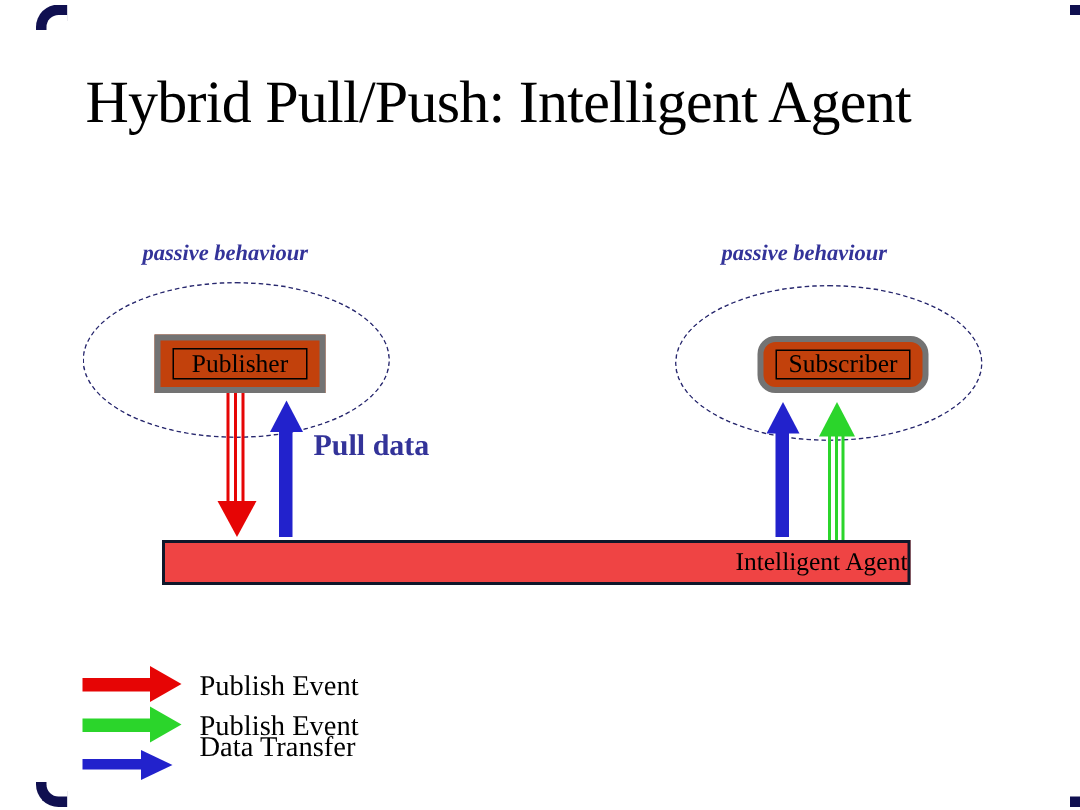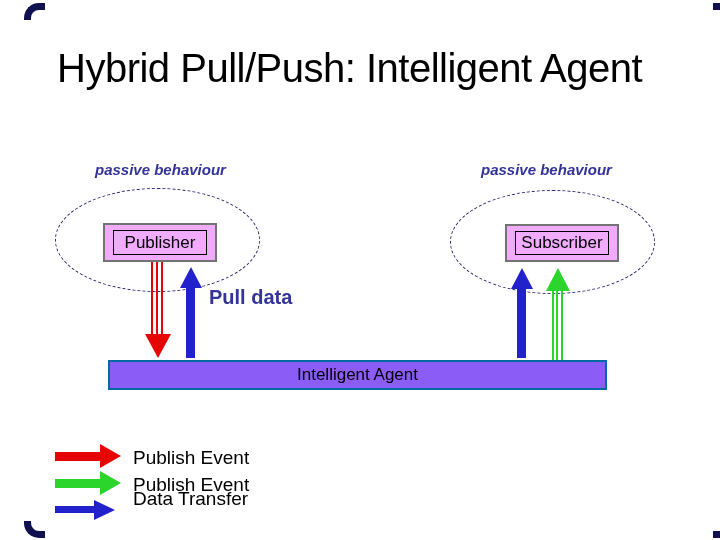--- a/index.html
+++ b/index.html
@@ -1,20 +1,20 @@
 <!DOCTYPE html>
 <html><head>
 <meta charset="utf-8">
 <style>
   * { box-sizing: border-box; }
   html, body { margin: 0; padding: 0; background: #ffffff; }
   .slide {
     position: relative; width: 720px; height: 540px;
     background: #ffffff; overflow: hidden;
-    font-family: Liberation Sans, sans-serif; color: #000;
+    font-family: Liberation Serif, serif; color: #000;
   }
 
   
   .corner { position: absolute; width: 21px; height: 17px; border: 0 solid #101050; }
   .corner.tl { left: 24px; top: 3px;   border-top-width: 7px;    border-left-width: 7px;  border-top-left-radius: 15px; }
   .corner.bl { left: 24px; top: 521px; border-bottom-width: 7px; border-left-width: 7px;  border-bottom-left-radius: 15px; }
   .corner.tr { left: 713px; top: 3px;   border-top-width: 7px;    border-right-width: 7px; border-top-right-radius: 15px; }
   .corner.br { left: 713px; top: 521px; border-bottom-width: 7px; border-right-width: 7px; border-bottom-right-radius: 15px; }
 
   .title {
@@ -27,37 +27,37 @@
     position: absolute; font-size: 15px; font-style: italic; font-weight: bold;
     color: #333399; white-space: nowrap;
   }
   .passive.l { left: 95px;  top: 161px; }
   .passive.r { left: 481px; top: 161px; }
 
   .ellipse { position: absolute; border: 1px dashed #28286e; border-radius: 50%; }
   .ellipse.l { left: 55px;  top: 188px; width: 205px; height: 104px; }
   .ellipse.r { left: 450px; top: 190px; width: 205px; height: 104px; }
 
-  .dbox { position: absolute; border: 2px solid #737373; background: #f0abfc; }
+  .dbox { position: absolute; border: 4px solid #737373; background: #c2410c; }
   .dbox .inner {
     position: absolute; left: 8px; right: 8px; top: 5px; bottom: 5px;
     border: 1px solid #000; display: flex; align-items: center; justify-content: center;
     font-size: 17px; white-space: nowrap;
   }
   .dbox.pub { left: 103px; top: 223px; width: 114px; height: 39px; }
-  .dbox.sub { left: 505px; top: 224px; width: 114px; height: 38px; }
+  .dbox.sub { left: 505px; top: 224px; width: 114px; height: 38px; border-radius: 12px; }
 
   .datalabel { position: absolute; font-size: 20px; font-weight: bold; color: #333399; white-space: nowrap; }
   .datalabel.pull { left: 209px; top: 286px; }
   .datalabel.push { left: 422px; top: 282px; }
 
   .agent {
     position: absolute; left: 108px; top: 360px; width: 499px; height: 30px;
-    border: 2px solid #0369a1; background: #8b5cf6;
-    display: flex; align-items: center; justify-content: center; font-size: 17px;
+    border: 2px solid #0f172a; background: #ef4444;
+    display: flex; align-items: center; justify-content: flex-end; font-size: 17px;
   }
 
   
   .c-red   { color: #e60505; }
   .c-green { color: #2bd52b; }
   .c-blue  { color: #2222cc; }
 
   .shaft { position: absolute; }
   .shaft.solid { background-color: currentColor; }
   .shaft.outline {

